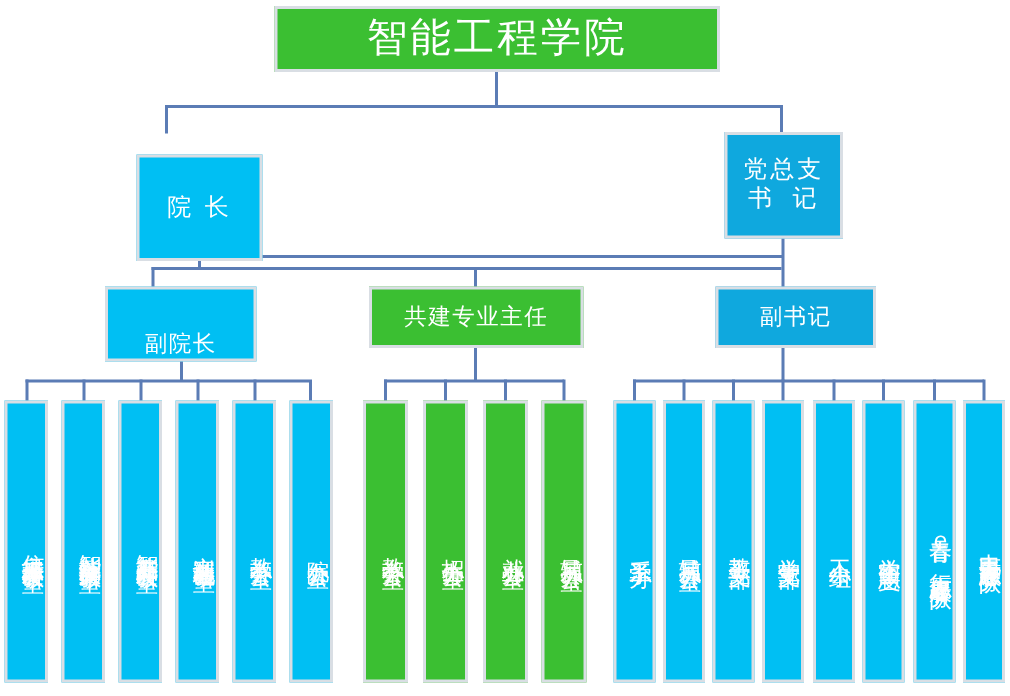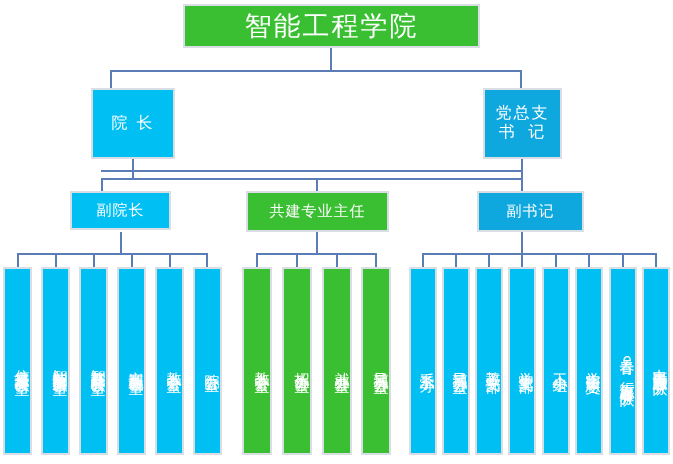--- a/index.html
+++ b/index.html
@@ -56,29 +56,29 @@
     font-size: 27px;
     letter-spacing: 2px;
     font-weight: 400;
   }
 
   
   .lvl2 {
     font-size: 16px;
     letter-spacing: 2px;
   }
-  #dean-box   { left: 91px;  top: 88px;  width: 84px;  height: 71px; }
+  #dean-box   { left: 91px;  top: 103px;  width: 84px;  height: 71px; }
   #party-box  { left: 483px; top: 88px;  width: 79px;  height: 71px; font-family: Liberation Mono, monospace; }
 
   
   .lvl3 {
     font-size: 15px;
     letter-spacing: 1px;
   }
-  #vicedean-box { left: 70px;  top: 191px; width: 101px; height: 39px; }
+  #vicedean-box { left: 70px;  top: 191px; width: 101px; height: 50px; align-items: flex-end; }
   #major-box    { left: 246px; top: 191px; width: 143px; height: 41px; }
   #vicesec-box  { left: 477px; top: 191px; width: 107px; height: 41px; }
 
   
   .leaf {
     top: 267px;
     height: 188px;
     writing-mode: vertical-rl;
     text-orientation: upright;
     font-size: 15px;

